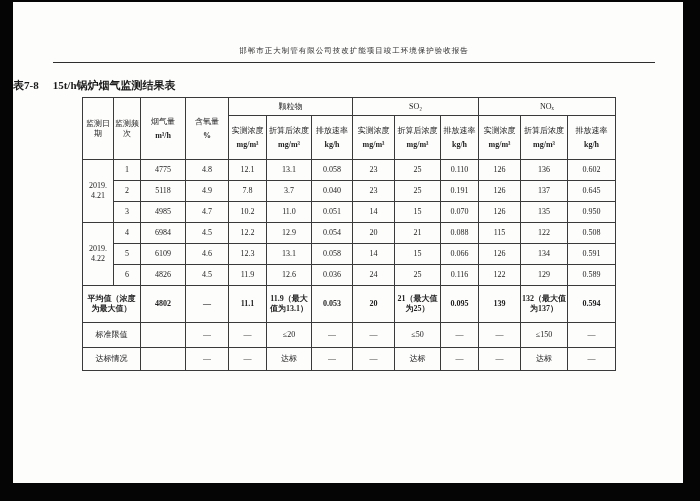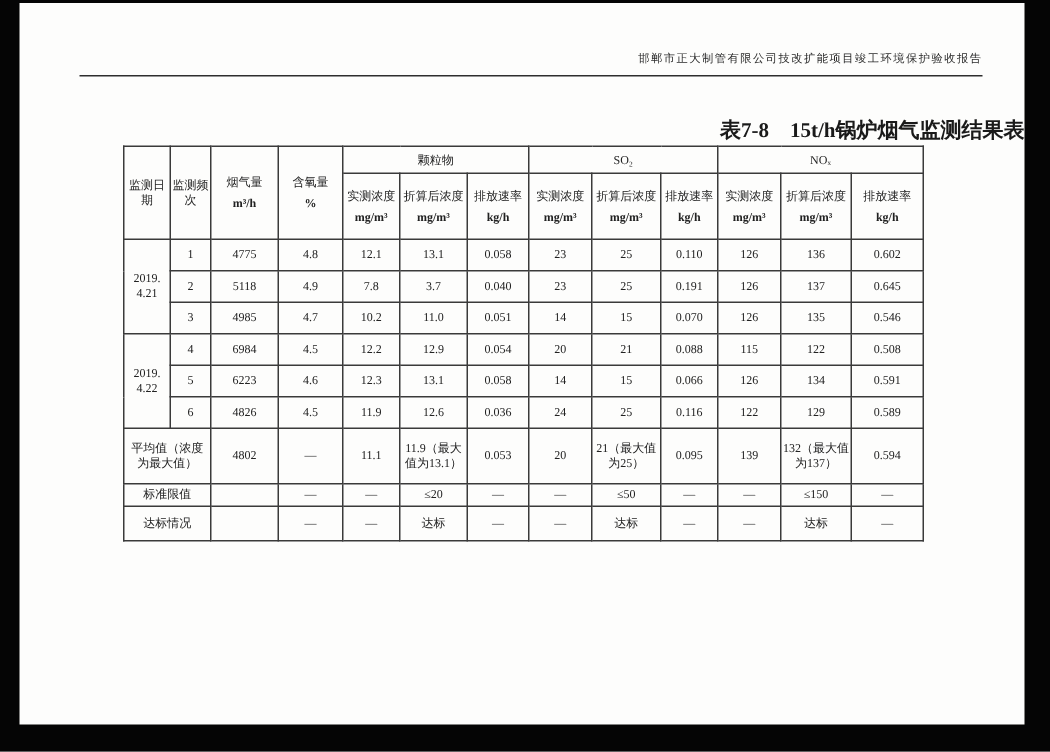--- a/index.html
+++ b/index.html
@@ -8,46 +8,46 @@
     background:#050505;
     font-family:"Liberation Serif","DejaVu Serif",serif;
     color:#1f1f1f;
   }
   .frame{position:relative;width:700px;height:501px;background:#050505;}
   .page{
     position:absolute;left:13px;top:2px;width:670px;height:481px;
     background:#fdfdfc;
   }
   .doc-header{
-    position:absolute;top:32px;left:40px;right:28px;
-    text-align:right;font-size:7.5px;letter-spacing:1px;color:#2a2a2a;
+    position:absolute;top:44px;left:40px;right:28px;
+    text-align:center;font-size:7.5px;letter-spacing:1px;color:#2a2a2a;
     border-bottom:1.5px solid #2e2e2e;padding-bottom:6px;
   }
   .caption{
     position:absolute;top:76px;left:0;right:0;
-    text-align:right;font-size:14px;font-weight:bold;color:#1a1a1a;
+    text-align:left;font-size:11px;font-weight:bold;color:#1a1a1a;
   }
   .caption .cap-label{margin-right:14px;}
   table.results{
     position:absolute;left:69px;top:95px;
     border-collapse:collapse;table-layout:fixed;
     font-size:8px;color:#222;
   }
   table.results td{
     border:1px solid #3a3a3a;
     text-align:center;vertical-align:middle;
     padding:1px 1px;line-height:1.25;
     word-break:break-all;
     overflow:hidden;
   }
   tr.h1{height:18px;}
   tr.h2{height:44px;padding-left:28px;}
   tr.data{height:21px;}
-  tr.avg{height:37px;}
-  tr.lim{height:15px;}
+  tr.avg{height:37px;font-weight:bold;}
+  tr.lim{height:25px;}
   tr.ok{height:23px;}
   td .u{margin-top:4px;font-weight:bold;}
   td.lab{line-height:1.45;}
 </style>
 </head>
 <body>
 
 <div class="frame">
   <div class="page">
 
@@ -169,21 +169,21 @@
         <td>4985</td>
         <td>4.7</td>
         <td>10.2</td>
         <td>11.0</td>
         <td>0.051</td>
         <td>14</td>
         <td>15</td>
         <td>0.070</td>
         <td>126</td>
         <td>135</td>
-        <td>0.546</td>
+        <td>0.950</td>
       </tr>
 
       <tr class="data">
         <td rowspan="3">
           <div>2019.</div>
           <div>4.22</div>
         </td>
         <td>4</td>
         <td>6984</td>
         <td>4.5</td>
@@ -192,21 +192,21 @@
         <td>0.054</td>
         <td>20</td>
         <td>21</td>
         <td>0.088</td>
         <td>115</td>
         <td>122</td>
         <td>0.508</td>
       </tr>
       <tr class="data">
         <td>5</td>
-        <td>6223</td>
+        <td>6109</td>
         <td>4.6</td>
         <td>12.3</td>
         <td>13.1</td>
         <td>0.058</td>
         <td>14</td>
         <td>15</td>
         <td>0.066</td>
         <td>126</td>
         <td>134</td>
         <td>0.591</td>

